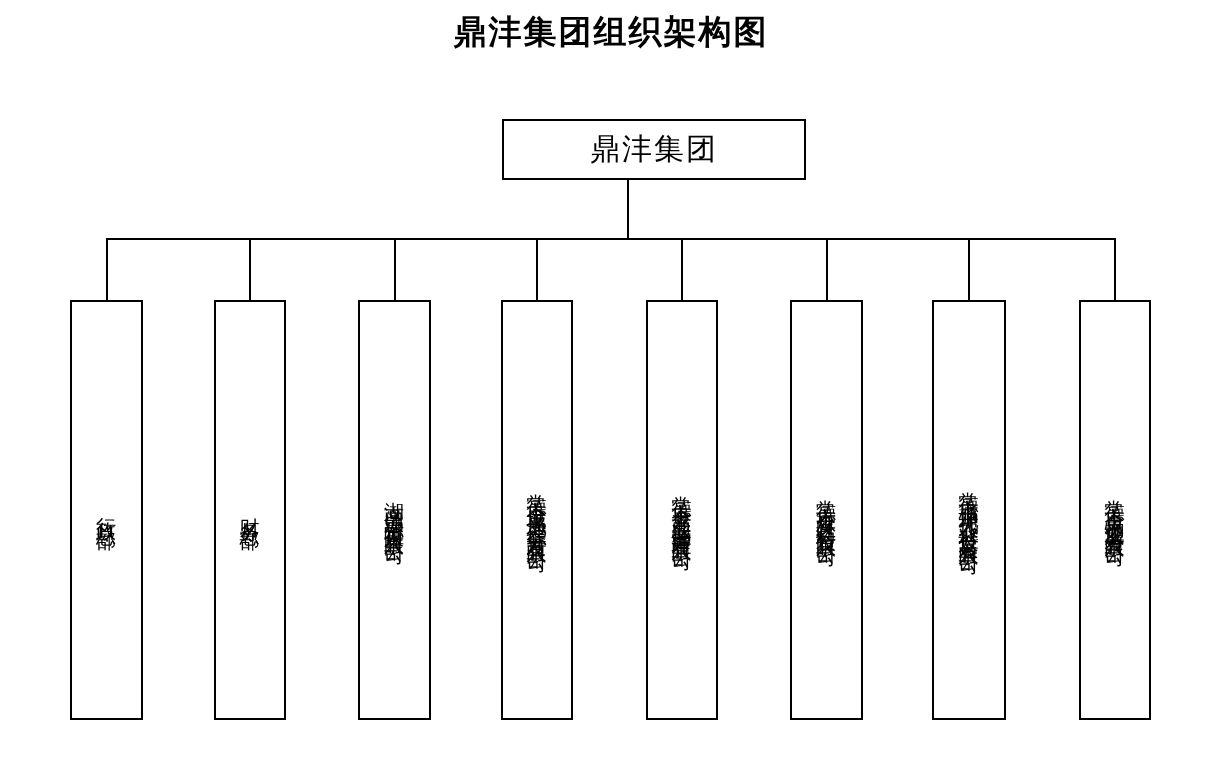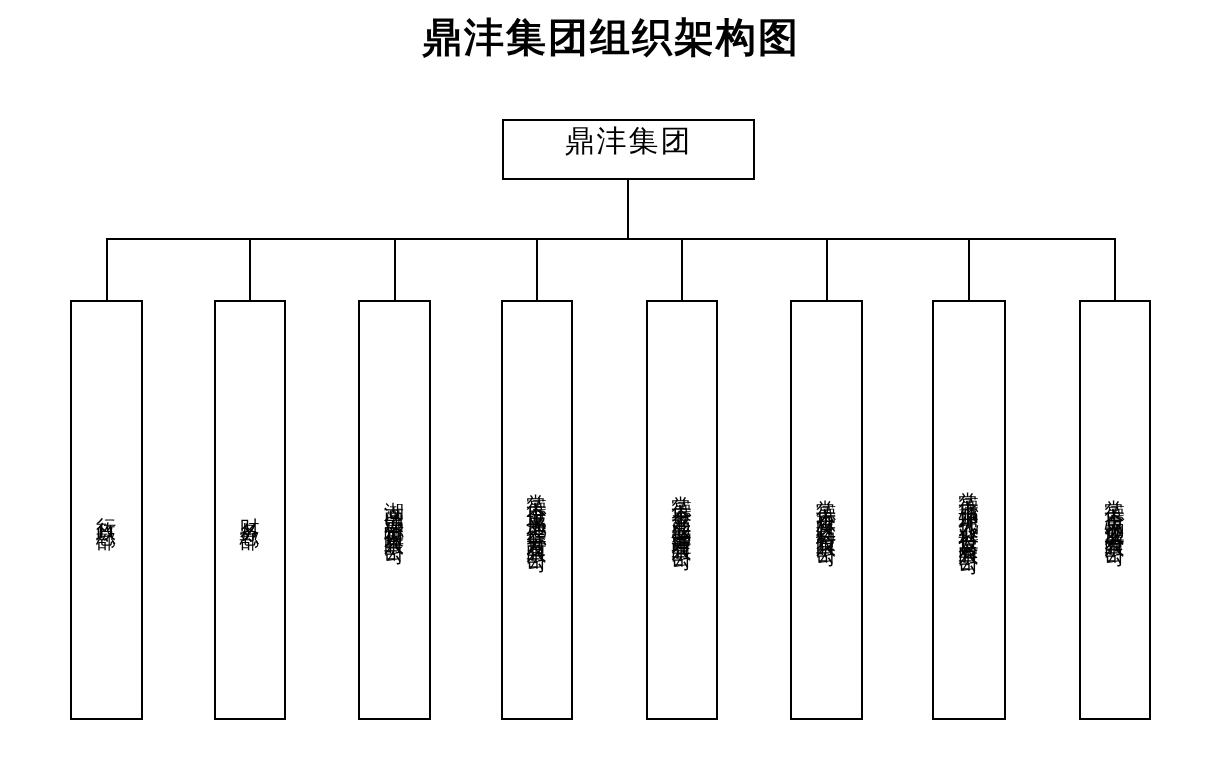--- a/index.html
+++ b/index.html
@@ -17,36 +17,36 @@
     color: #000000;
   }
   .chart-title {
     position: absolute;
     top: 10px;
     left: 0;
     width: 100%;
     text-align: center;
     font-family: "Liberation Serif", "DejaVu Serif", serif;
     font-weight: bold;
-    font-size: 40px;
+    font-size: 33px;
     letter-spacing: 2px;
     color: #000000;
     white-space: nowrap;
   }
   .root-box {
     position: absolute;
     left: 502px;
     top: 119px;
-    width: 253px;
+    width: 304px;
     height: 61px;
     box-sizing: border-box;
     border: 2px solid #000000;
     background: #ffffff;
     display: flex;
-    align-items: flex-start;
+    align-items: center;
     justify-content: center;
   }
   .root-label {
     font-size: 30px;
     letter-spacing: 2px;
     white-space: nowrap;
   }
   .line {
     position: absolute;
     background: #000000;

